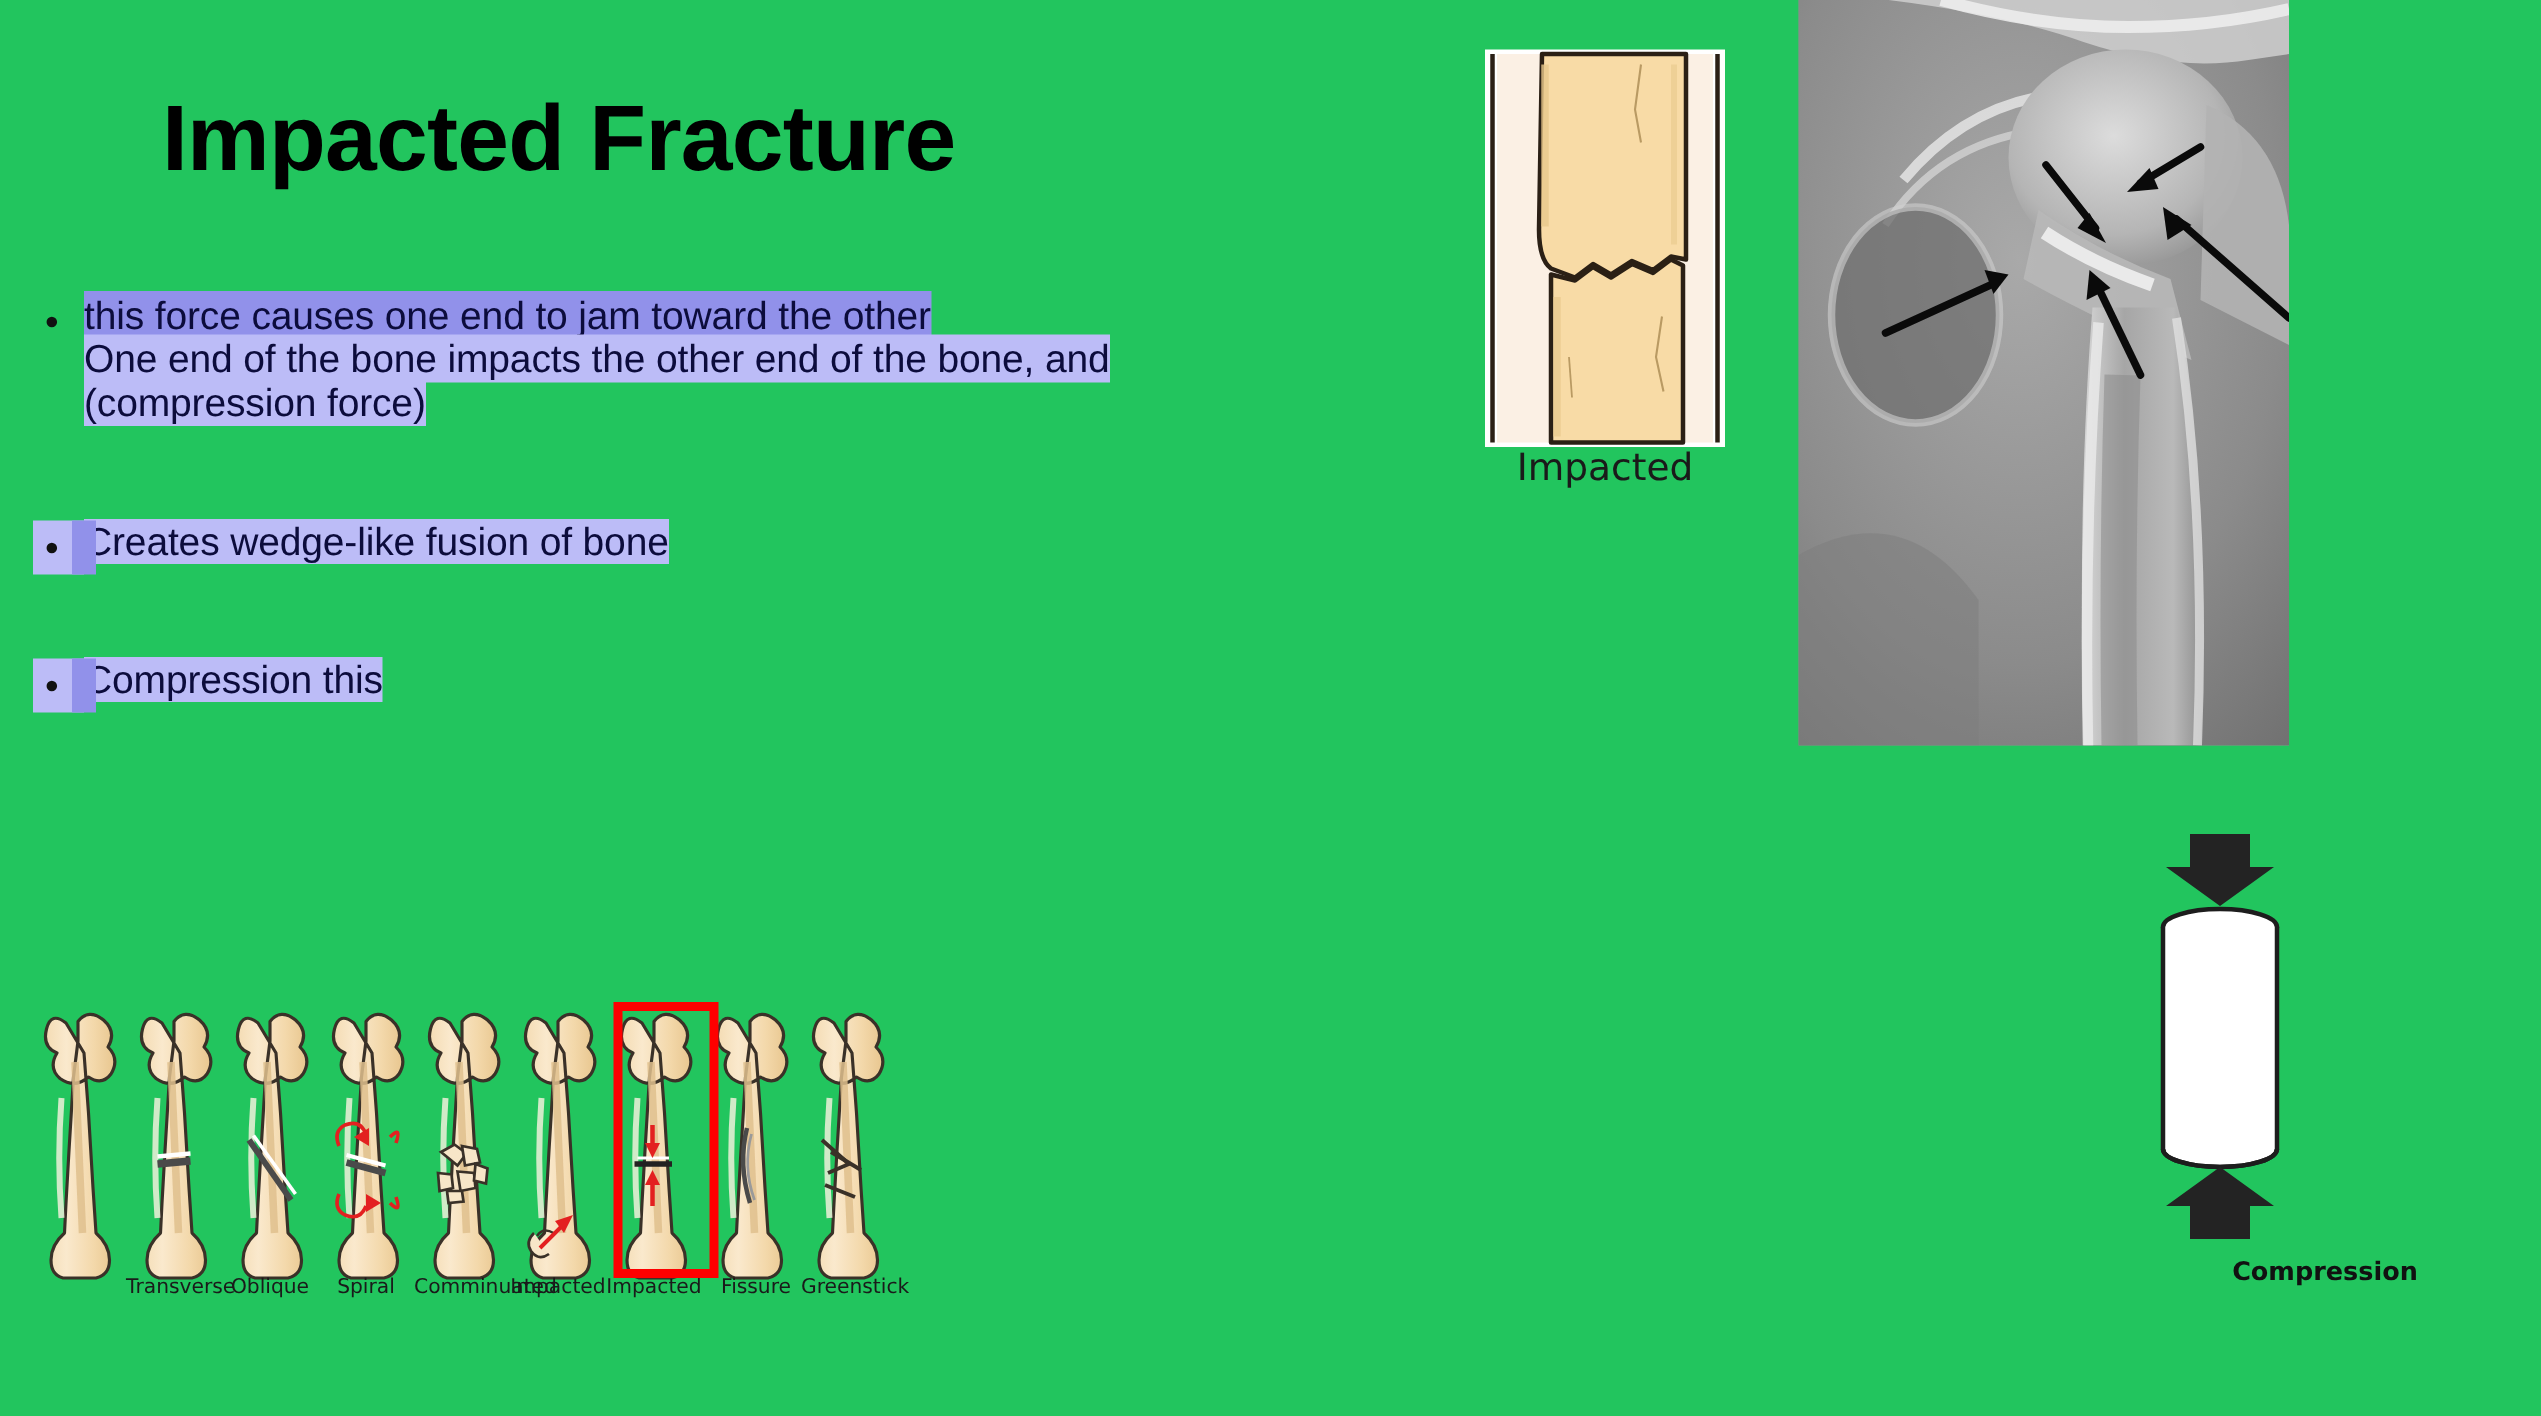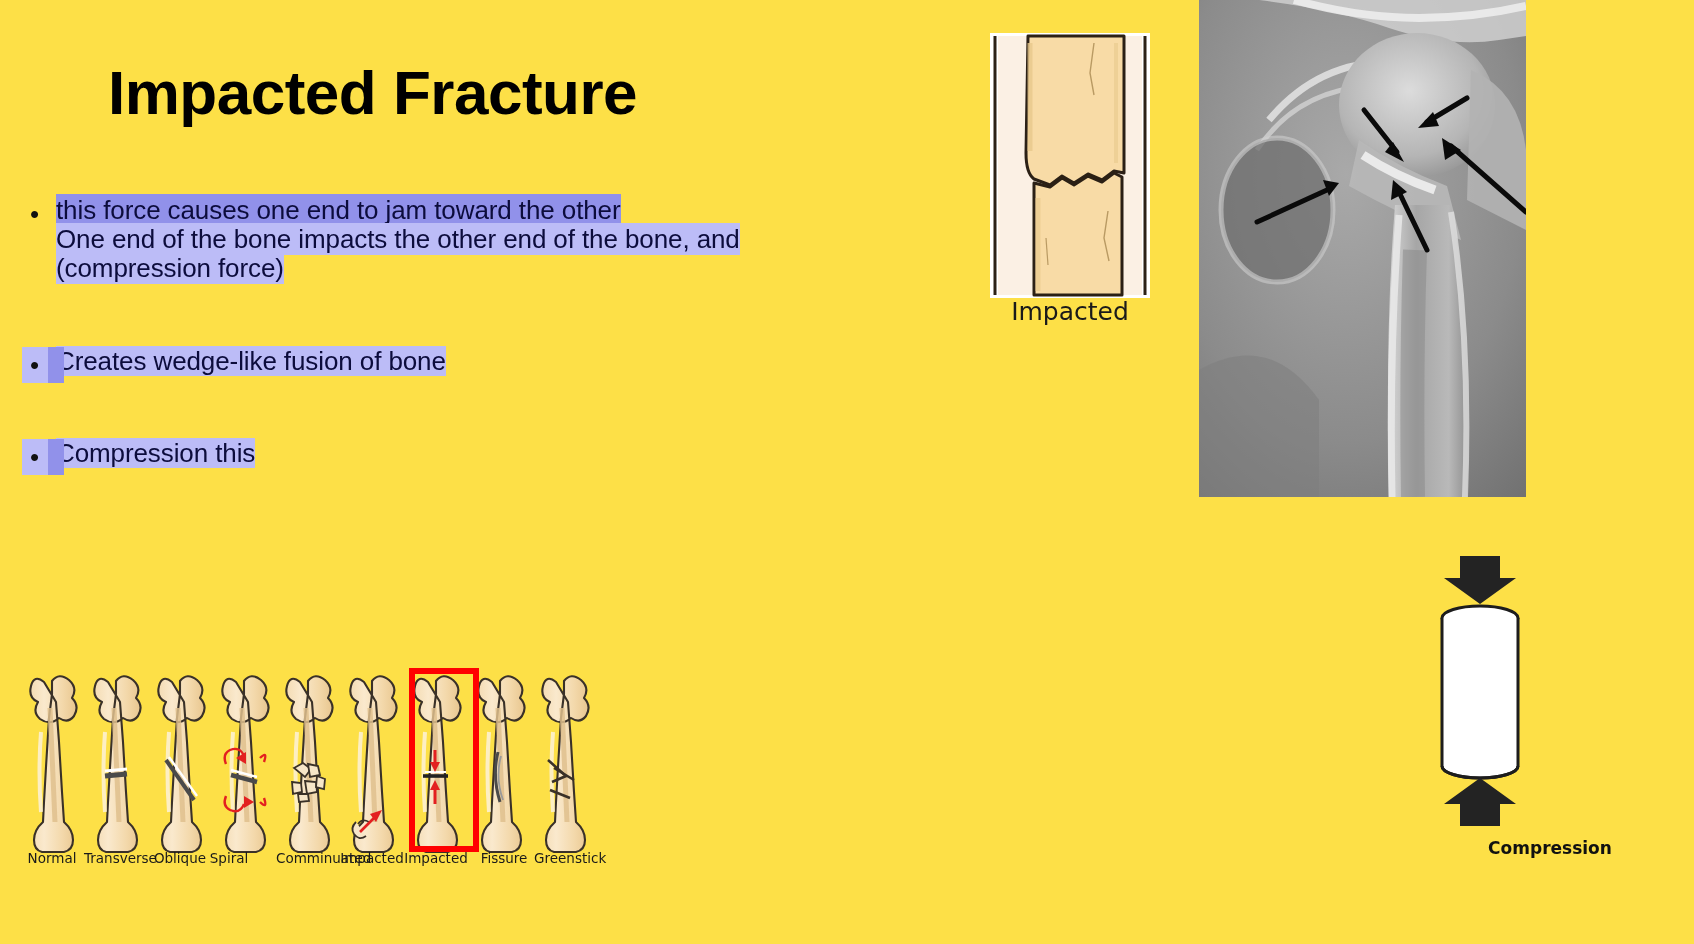--- a/index.html
+++ b/index.html
@@ -2,21 +2,21 @@
 <html><head>
 <meta charset="utf-8">
 <style>
   html,body{margin:0;padding:0;}
   body{
     width:1694px;height:944px;
     background:#ffffff;
     font-family:"Liberation Sans","DejaVu Sans",sans-serif;
     overflow:hidden;position:relative;
   }
-  .slide{position:absolute;inset:0;background:#fde047;padding-left:44px;}
+  .slide{position:absolute;inset:0;background:#22c55e;padding-left:44px;}
 
   
   #slide-title{
     position:absolute;left:108px;top:60px;
     font-size:62px;font-weight:bold;color:#000;
     letter-spacing:-0.5px;line-height:1.05;
     white-space:nowrap;
   }
 
   
@@ -314,30 +314,27 @@
       <g transform="translate(516,6)">
         <use href="#boneShape"></use>
         <g stroke="#3a3128" stroke-width="2.6" fill="none">
           <path d="M8 88 L26 104 L12 110"></path>
           <path d="M14 96 L34 108"></path>
           <path d="M10 118 L30 126"></path>
         </g>
       </g>
     </svg>
 
-    <div class="frac-item" style="left:-4px;">
-        <div class="frac-label">Normal</div>
-      </div>
     <div class="frac-item" style="left:60px;">
         <div class="frac-label">Transverse</div>
       </div>
     <div class="frac-item" style="left:124px;">
         <div class="frac-label">Oblique</div>
       </div>
-    <div class="frac-item" style="left:173px;">
+    <div class="frac-item" style="left:188px;">
         <div class="frac-label">Spiral</div>
       </div>
     <div class="frac-item" style="left:252px;">
         <div class="frac-label">Comminuated</div>
       </div>
     <div class="frac-item" style="left:316px;">
         <div class="frac-label">Impacted</div>
       </div>
     <div class="frac-item" style="left:380px;">
         <div class="frac-label">Impacted</div>

